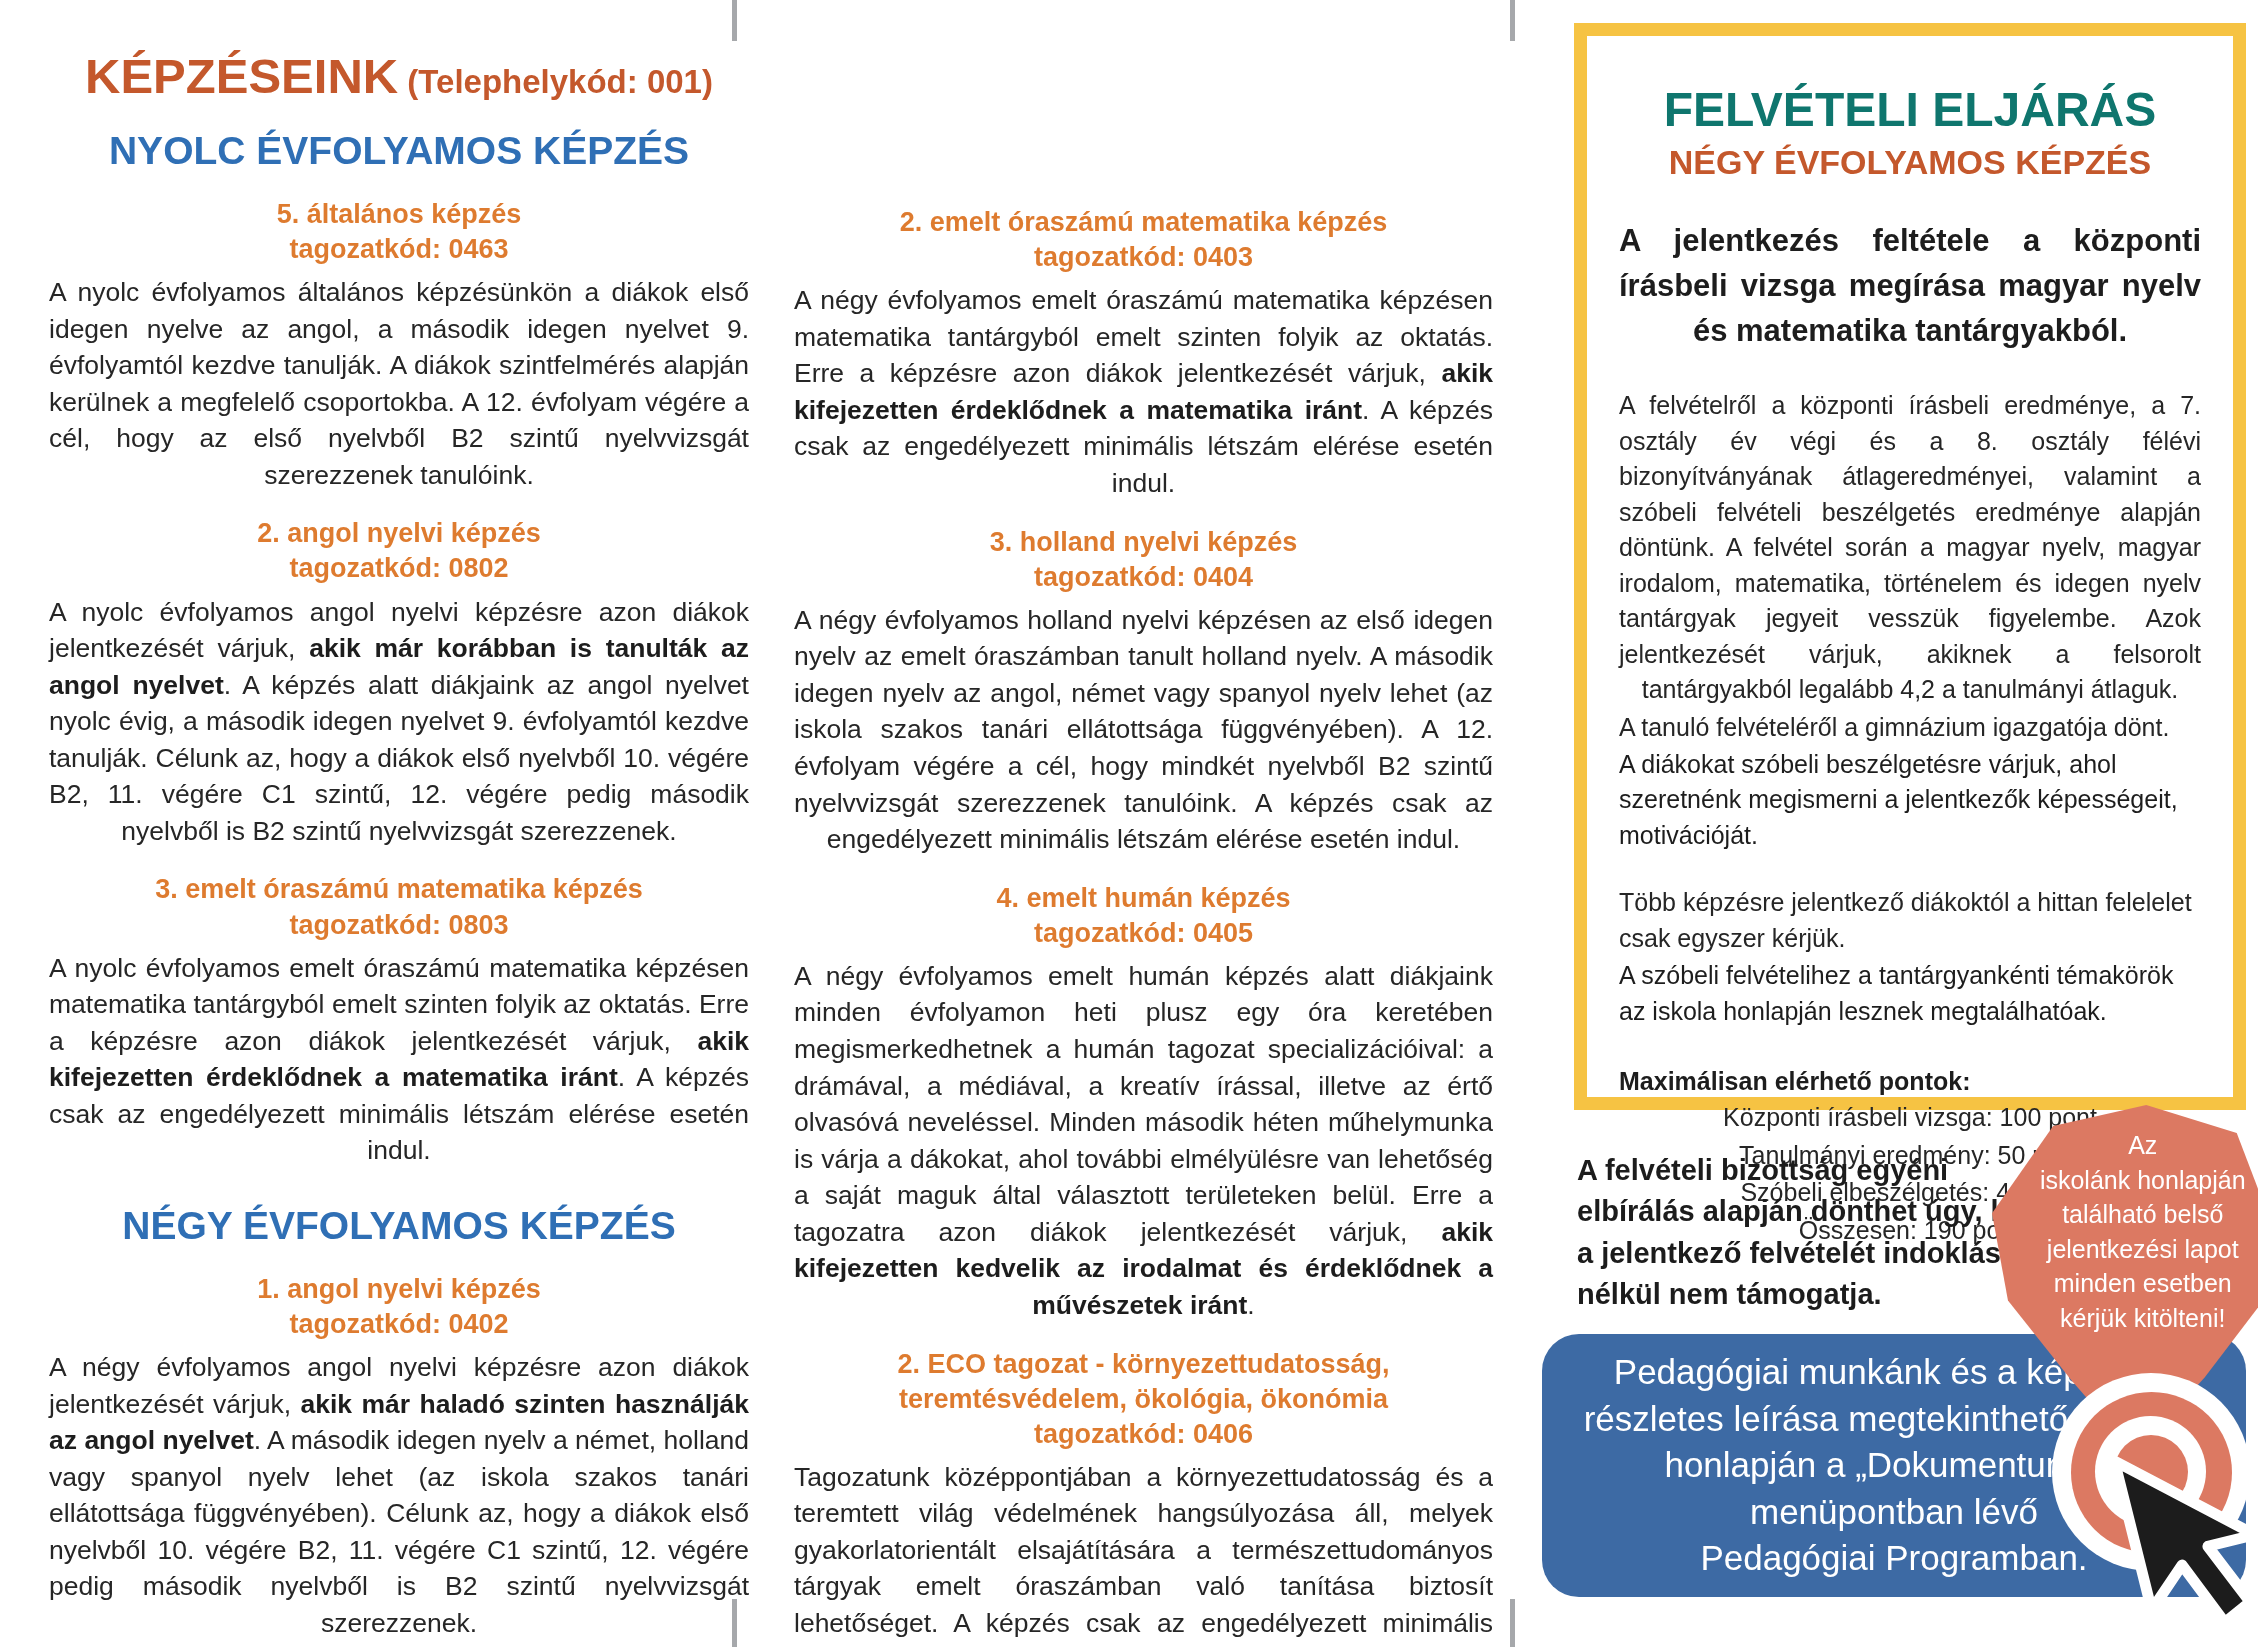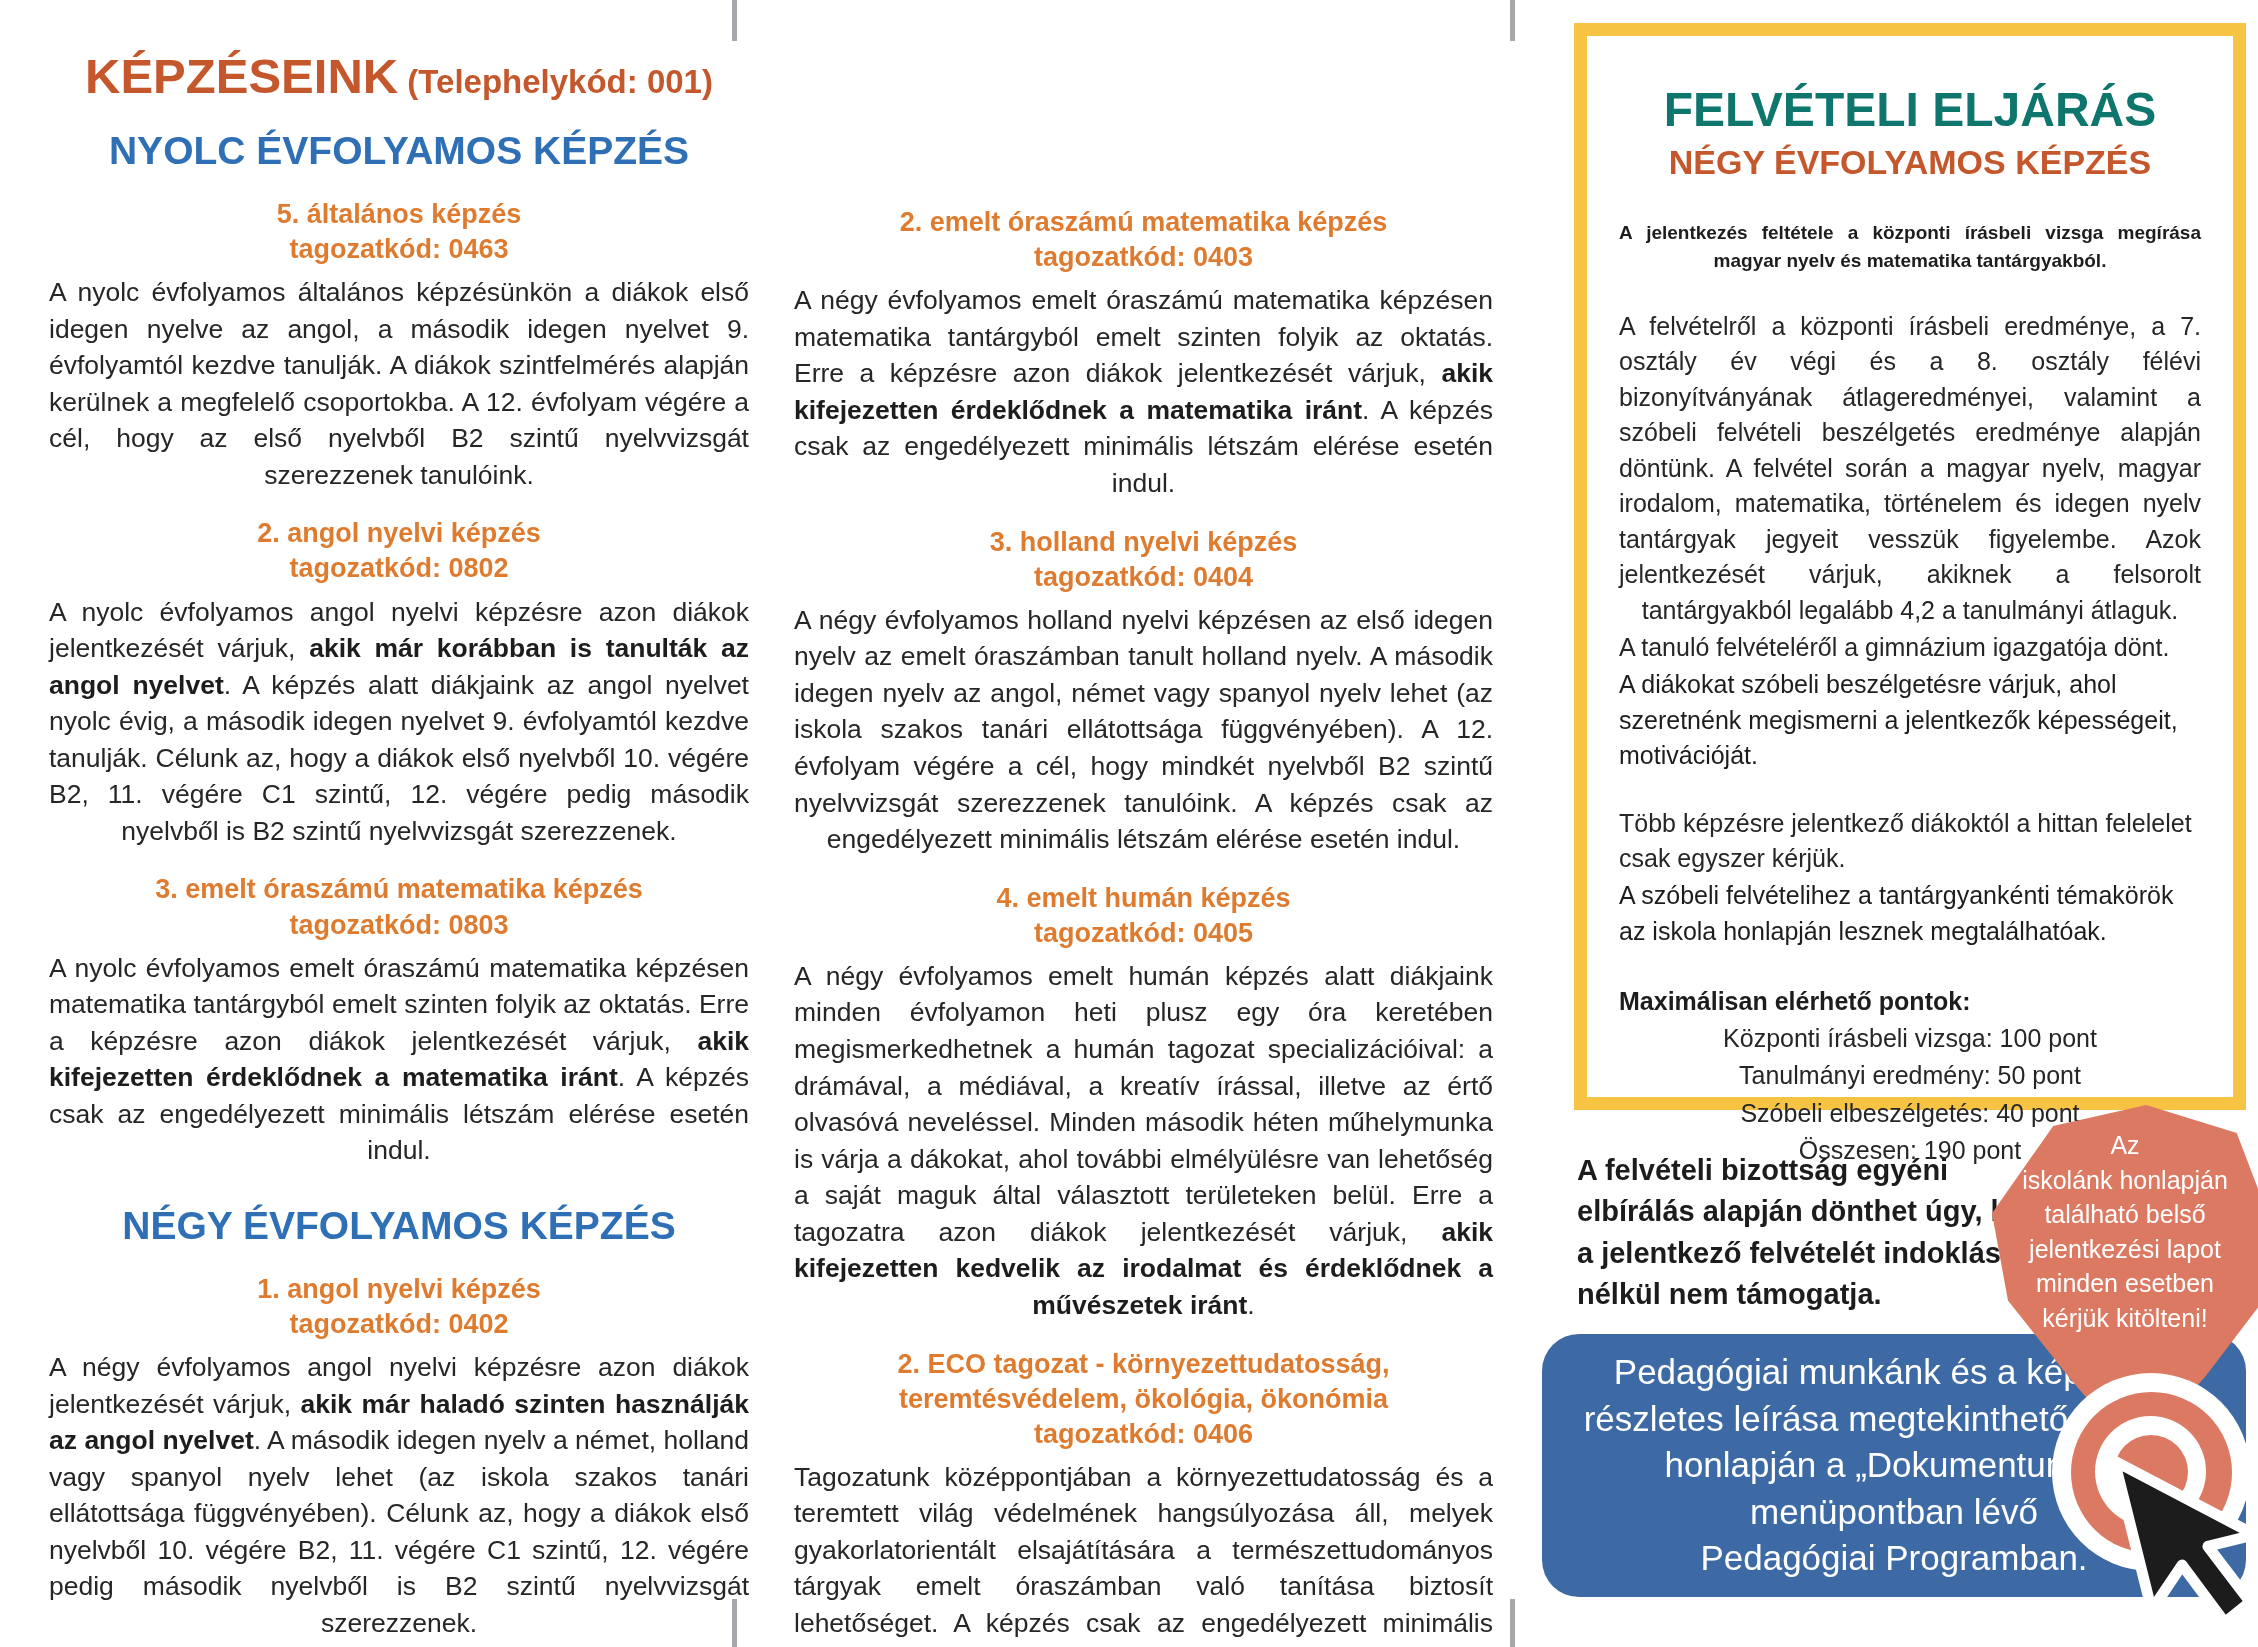--- a/index.html
+++ b/index.html
@@ -46,21 +46,21 @@
 
   
   #admission-box{
     position:absolute;left:1574px;top:23px;width:672px;height:1087px;
     border:13.2px solid #f6c343;box-sizing:border-box;background:#ffffff;
     padding:37px 32px 0 32px;
   }
   .box-title{text-align:center;color:#0f766e;font-weight:700;font-size:48px;line-height:1.1;margin-top:10.6px;}
   .box-subtitle{text-align:center;color:#c4582c;font-weight:700;font-size:34px;line-height:1.15;margin-top:7px;}
   .box-lead{
-    font-weight:700;font-size:19px;line-height:1.45;
+    font-weight:700;font-size:31px;line-height:1.45;
     text-align:justify;text-align-last:center;margin-top:37px;color:#1d1d1d;
   }
   .box-body{
     font-size:25px;line-height:1.42;margin-top:34px;
     text-align:justify;text-align-last:center;color:#262626;
   }
   .box-center{font-size:25px;line-height:1.42;color:#262626;}
   .box-center.bold{font-weight:400;color:#1d1d1d;}
   .mt-lg{margin-top:32px;}
   .mt-sm{margin-top:1.8px;}
@@ -72,21 +72,21 @@
   #committee-note{
     position:absolute;left:1577px;top:1150px;width:487px;
     font-weight:700;font-size:29px;line-height:1.43;color:#1c1c1c;
   }
 
   
   #application-badge{
     position:absolute;left:1992px;top:1105px;width:266px;height:349px;
     background:#dc7962;z-index:3;
     clip-path:polygon(0% 31%, 23% 6%, 58% 0%, 92% 8%, 100% 24%, 100% 58%, 80% 78%, 54% 100%, 30% 79%, 6% 56%);
-    display:flex;align-items:flex-start;justify-content:center;
+    display:flex;align-items:flex-start;justify-content:flex-end;
   }
   #application-badge .badge-text{
     color:#ffffff;font-size:25px;line-height:1.38;text-align:center;
     white-space:pre-line;padding:23px 12.4px 0 12.4px;
   }
 
   
   #footer-box{
     position:absolute;left:1542px;top:1334px;width:704px;height:263px;
     background:#3d6aa4;border-radius:37px;z-index:1;

